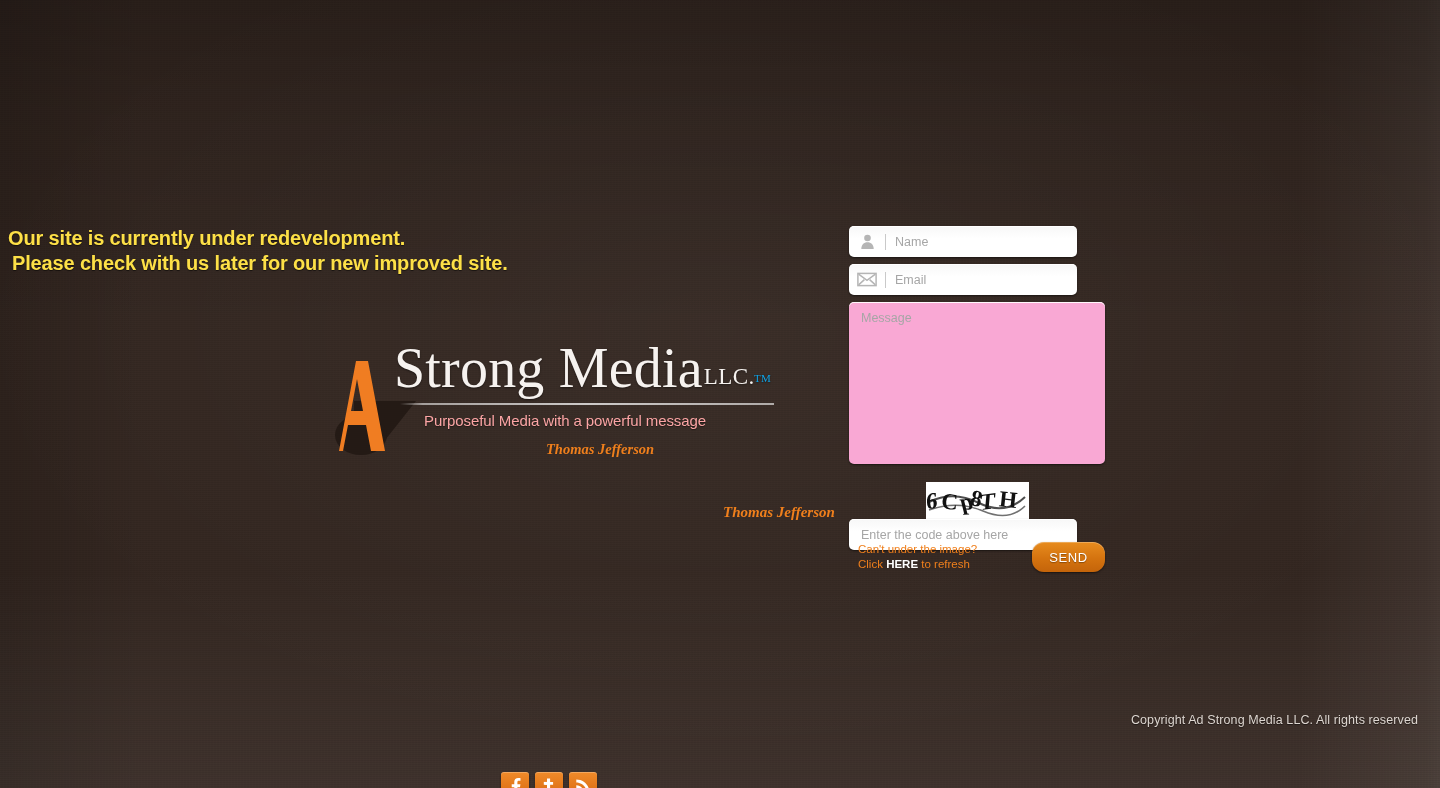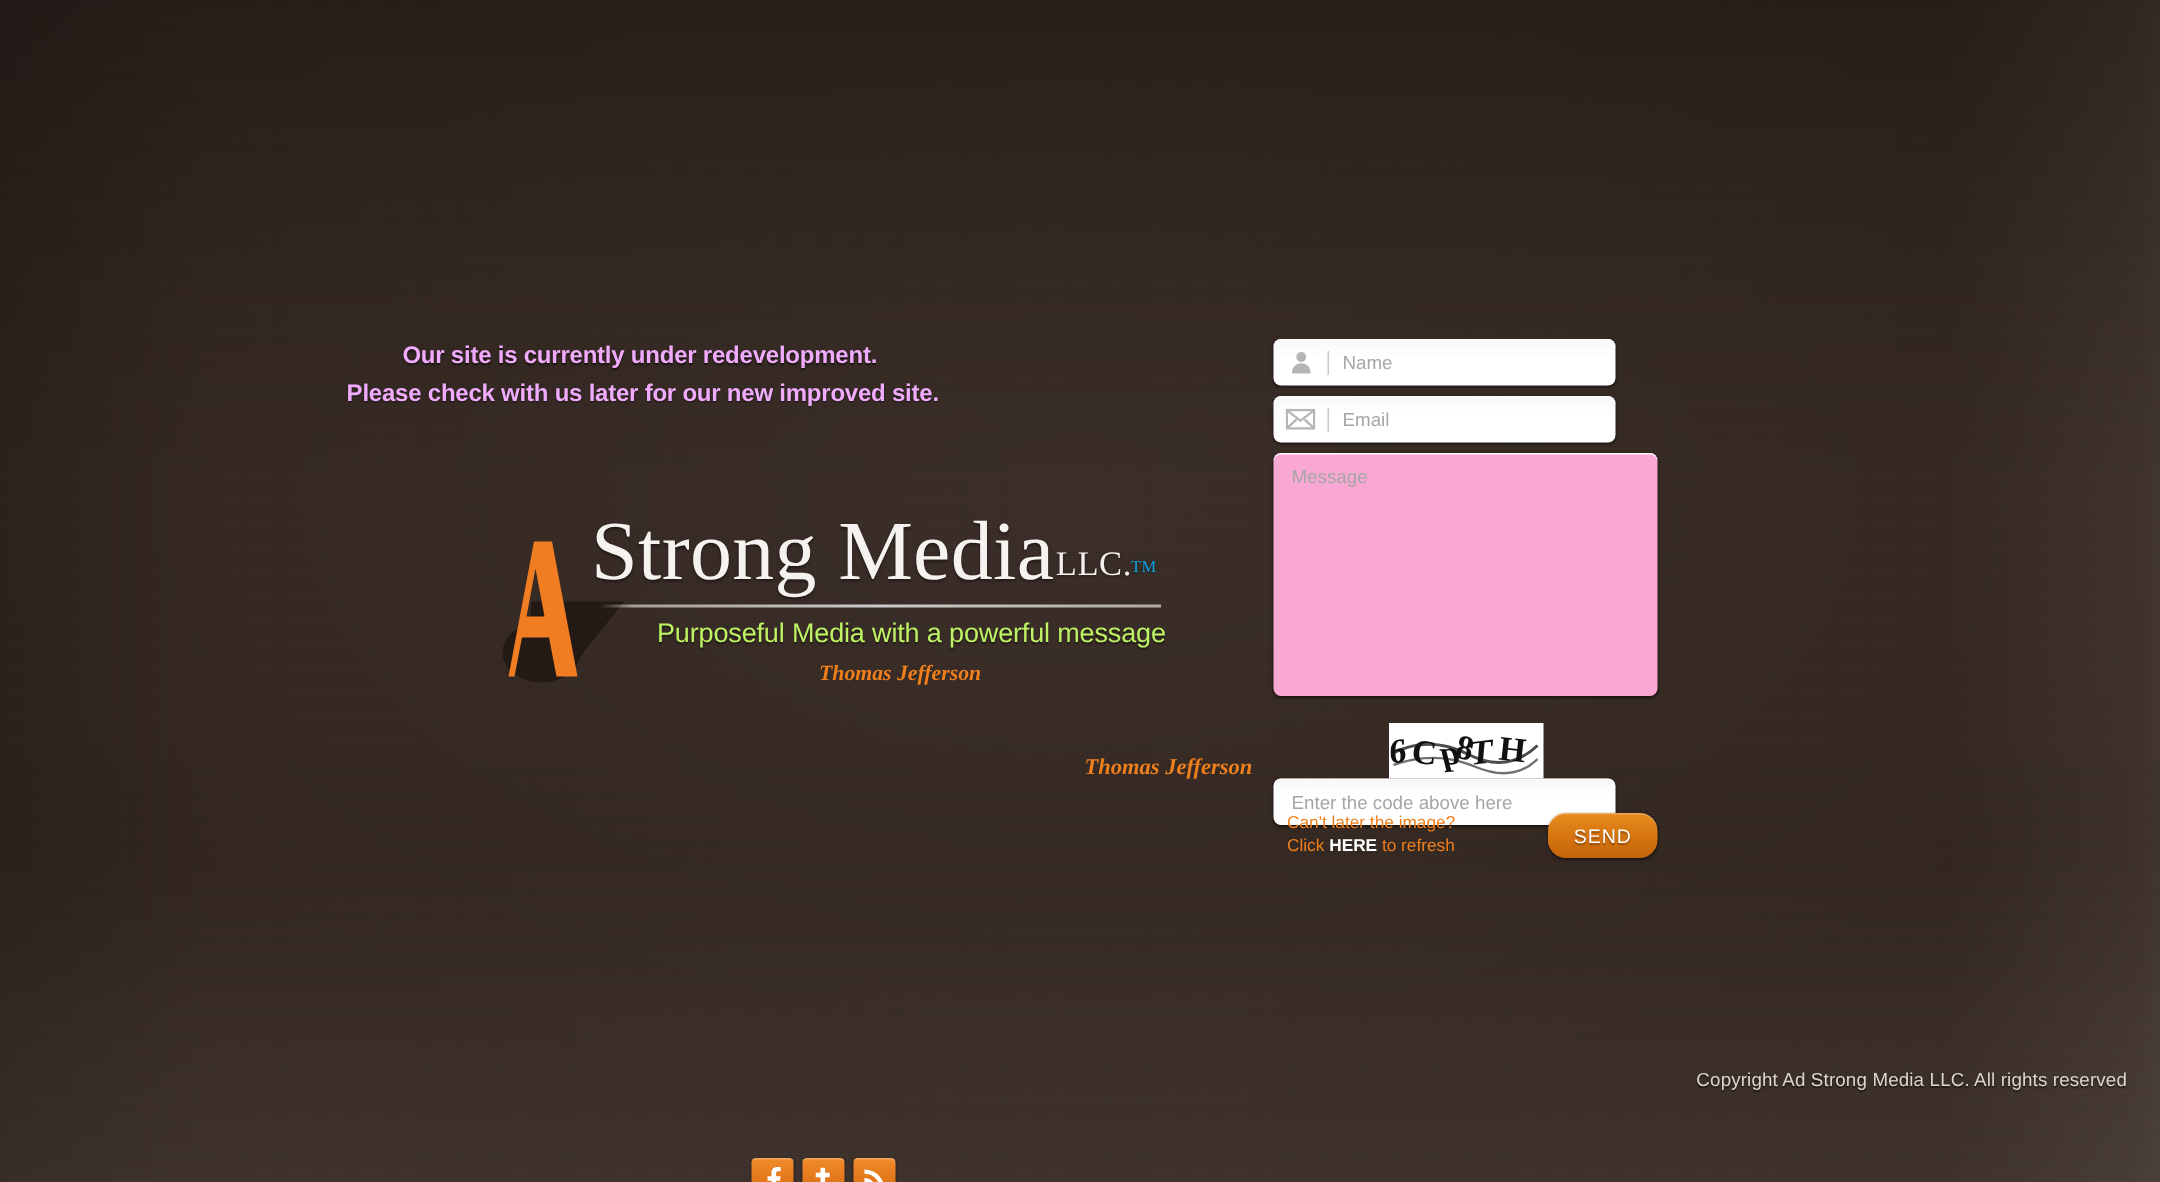--- a/index.html
+++ b/index.html
@@ -37,24 +37,24 @@
 
   
   .left-col {
     position: absolute;
     left: 0px;
     top: 226px;
     width: 845px;
   }
 
   .notice {
-    text-align: center;
-    color: #f0abfc;
+    text-align: left;
+    color: #fde047;
     font-weight: bold;
-    font-size: 16px;
+    font-size: 20px;
     line-height: 24.5px;
     letter-spacing: -0.15px;
     text-shadow: 0 1px 1px rgba(0,0,0,0.55);
   }
   .notice .line1 { display: block; padding-left: 8px; }
   .notice .line2 { display: block; padding-left: 12px; }
 
   
   .logo-wrap {
     position: absolute;
@@ -110,24 +110,24 @@
   .logo-rule {
     position: absolute;
     left: 6px;
     top: 66px;
     width: 374px;
     height: 2px;
     background: linear-gradient(to right, rgba(255,255,255,0) 0%, rgba(255,255,255,0.55) 6%, rgba(255,255,255,0.75) 50%, rgba(255,255,255,0.6) 100%);
   }
   .logo-tagline {
     position: absolute;
-    left: 44px;
+    left: 30px;
     top: 75px;
-    font-size: 18px;
-    color: #bef264;
+    font-size: 15px;
+    color: #fca5a5;
     letter-spacing: -0.1px;
     white-space: nowrap;
     text-shadow: 0 1px 1px rgba(0,0,0,0.45);
   }
   .logo-quote {
     position: absolute;
     left: 152px;
     top: 104px;
     font-family: "Liberation Serif", "DejaVu Serif", serif;
     font-style: italic;
@@ -417,21 +417,21 @@
         <path d="M2 18 Q26 6 52 19 T98 13" stroke="#111111" stroke-width="2" fill="none" opacity="0.75"></path>
         <path d="M2 26 Q30 16 56 27 T98 22" stroke="#111111" stroke-width="1.6" fill="none" opacity="0.6"></path>
       </svg>
     </div>
 
     <div class="field plain code-field">
       <input type="text" value="" placeholder="Enter the code above here" style="">
     </div>
 
     <div class="captcha-help">
-      <div>Can't later the image?</div>
+      <div>Can't under the image?</div>
       <div>
         <span>Click</span>
         <a class="here">HERE</a>
         <span>to refresh</span>
       </div>
     </div>
 
     <button class="send-btn">SEND</button>
   </div>
 

